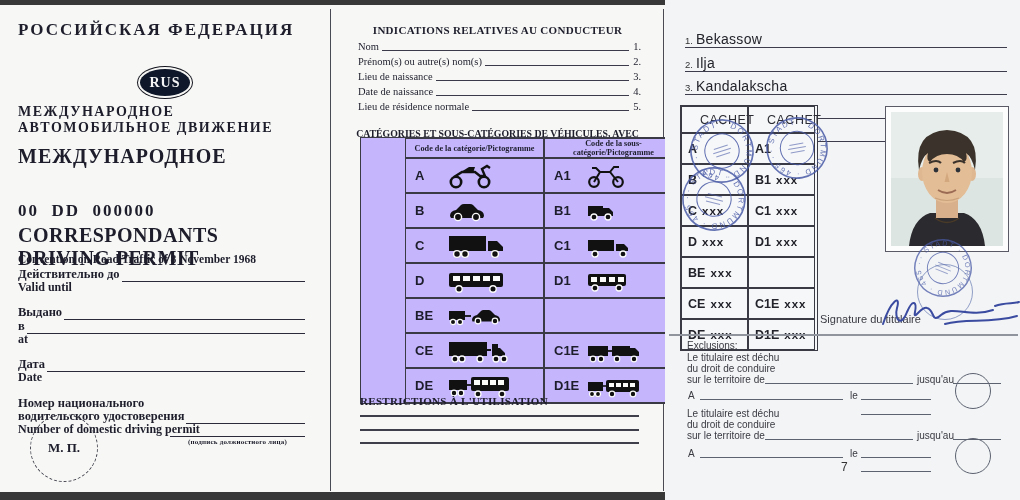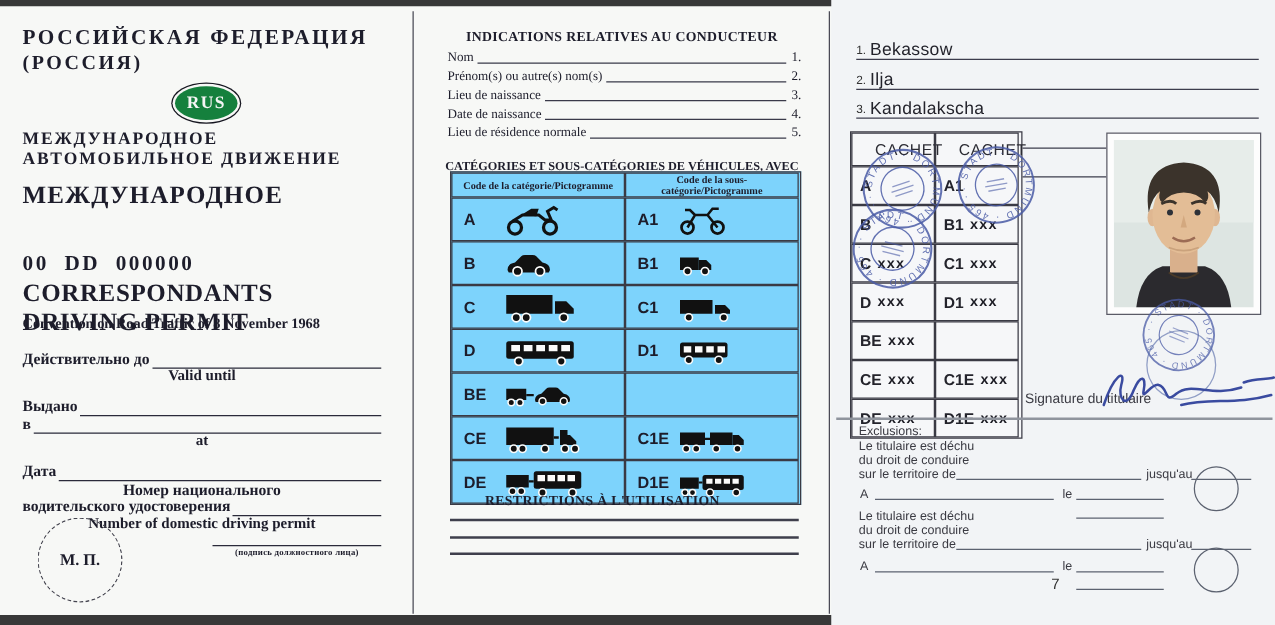--- a/index.html
+++ b/index.html
@@ -9,52 +9,52 @@
   .band.top{top:0;height:5px;}
   .band.bottom{top:492px;height:8px;}
   .divider{position:absolute;top:9px;height:482px;width:1px;background:#4a4a55;}
   .d1{left:330px;} .d2{left:663px;}
   .abs{position:absolute;}
   
   .panel-left{position:absolute;left:0;top:0;width:330px;height:500px;}
   .lp-center{left:18px;width:287px;}
   .lp-country1{top:20px;font-size:17px;font-weight:bold;letter-spacing:2px;}
   .lp-country2{top:42px;font-size:16px;font-weight:bold;letter-spacing:2px;}
-  .lp-badge{left:140px;top:69px;width:50px;height:27px;background:#15803d;border-radius:50%;
+  .lp-badge{left:140px;top:69px;width:50px;height:27px;background:#0f172a;border-radius:50%;
             display:flex;align-items:center;justify-content:center;color:#f5f5f5;
             font-weight:bold;font-size:14px;letter-spacing:1px;box-shadow:0 0 0 2px #f7f8f6,0 0 0 3px #15151f;}
   .lp-move{top:104px;font-size:14px;font-weight:bold;line-height:16px;letter-spacing:1.5px;}
   .lp-title{top:142px;font-size:20px;font-weight:bold;line-height:28px;letter-spacing:1px;}
   .lp-number{top:201px;font-size:17px;font-weight:bold;letter-spacing:2px;white-space:pre;}
   .lp-title-en{top:224px;font-size:20px;font-weight:bold;letter-spacing:.5px;}
   .lp-conv{top:253px;font-size:11.5px;font-weight:bold;line-height:13px;}
-  .lp-fields{left:18px;top:281px;width:287px;font-size:12.5px;font-weight:bold;text-align:center;}
+  .lp-fields{left:18px;top:268px;width:287px;font-size:12.5px;font-weight:bold;}
   .lp-frow{display:flex;align-items:flex-end;height:14px;}
   .lp-frow .fill{flex:1;border-bottom:1px solid #2a2a3a;margin-left:2px;height:12px;}
   .lp-fen{height:11px;font-size:12px;line-height:11px;margin-bottom:13px;}
   .lp-seal{left:30px;top:414px;width:66px;height:66px;border:1px dashed #44444f;border-radius:50%;
            display:flex;align-items:center;justify-content:center;font-size:13px;font-weight:bold;}
   .lp-sig{left:170px;top:418px;width:135px;text-align:center;}
   .lp-sig .line{border-bottom:1.5px solid #2a2a3a;height:18px;}
   .lp-sig .cap{font-size:7px;font-weight:bold;letter-spacing:.2px;margin-top:1px;}
   
   .panel-mid{position:absolute;left:332px;top:0;width:331px;height:500px;}
   .mp-header{left:14px;top:24px;width:303px;text-align:center;font-size:11px;font-weight:bold;letter-spacing:.3px;}
   .mp-fields{left:26px;top:37px;width:283px;font-size:10.5px;}
   .mp-frow{display:flex;align-items:flex-end;height:15px;}
   .mp-frow .fill{flex:1;border-bottom:1px solid #3a3a4a;margin:0 4px 1px 3px;height:10px;}
   .mp-frow .num{font-size:10.5px;}
   .mp-cath{left:14px;top:128px;width:303px;text-align:center;font-size:9.8px;font-weight:bold;line-height:11.5px;}
   .mp-table{left:28px;top:137px;width:279px;border:1.4px solid #3a3a44;border-collapse:collapse;
-            display:grid;grid-template-columns:139px 139px;background:#7dd3fc;}
+            display:grid;grid-template-columns:139px 139px;background:#c4b5fd;padding-left:44px;}
   .mp-cell{border:1px solid #3a3a44;display:flex;align-items:center;height:33px;padding-left:9px;gap:8px;}
   .mp-hcell{border:1px solid #3a3a44;height:18px;display:flex;align-items:center;justify-content:center;
             font-size:8.2px;font-weight:bold;text-align:center;padding:0 2px;}
   .mp-code{font-family:"Liberation Sans",sans-serif;font-weight:bold;font-size:13px;width:24px;flex:none;}
-  .mp-rest{left:28px;top:395px;font-size:11px;font-weight:bold;letter-spacing:.3px;margin-left:28px;}
+  .mp-rest{left:28px;top:395px;font-size:11px;font-weight:bold;letter-spacing:.3px;}
   .mp-rline{left:28px;width:279px;height:2px;background:#3f3f4c;}
   
   .panel-right{position:absolute;left:665px;top:0;width:355px;height:500px;background:#f2f4f6;
                font-family:"Liberation Sans",sans-serif;color:#23232b;}
   .rp-entries{left:20px;top:25px;width:322px;}
   .rp-erow{display:flex;align-items:flex-end;height:22.4px;border-bottom:1px solid #3c3c4c;}
   .rp-erow .n{font-size:9.5px;color:#333;margin-right:3px;padding-bottom:1px;}
   .rp-erow .v{font-size:14px;letter-spacing:.3px;padding-bottom:0px;}
   .rp-cachet{left:15px;top:105px;width:136px;display:grid;grid-template-columns:67px 67px;
              border:1.4px solid #3a3a44;background:#f6f7f9;}
@@ -77,21 +77,20 @@
 <body>
 
 <div class="sheet">
   <div class="band top"></div>
   <div class="band bottom"></div>
   <div class="divider d1"></div>
   <div class="divider d2"></div>
 
   <section class="panel-left">
     <div class="abs lp-center lp-country1">РОССИЙСКАЯ ФЕДЕРАЦИЯ</div>
-    <div class="abs lp-center lp-country2">(РОССИЯ)</div>
     <div class="abs lp-badge">
       <span>RUS</span>
     </div>
     <div class="abs lp-center lp-move">
       <div>МЕЖДУНАРОДНОЕ</div>
       <div>АВТОМОБИЛЬНОЕ ДВИЖЕНИЕ</div>
     </div>
     <div class="abs lp-center lp-title">
       <div>МЕЖДУНАРОДНОЕ</div>
     </div>
@@ -113,20 +112,21 @@
       </div>
       <div class="lp-frow">
         <span>в</span>
           <span class="fill"></span>
       </div>
       <div class="lp-fen">at</div>
       <div class="lp-frow">
         <span>Дата</span>
           <span class="fill"></span>
       </div>
+      <div class="lp-fen">Date</div>
       <div style="height:14px;line-height:14px;">Номер национального</div>
       <div class="lp-frow">
         <span>водительского удостоверения</span>
           <span class="fill"></span>
       </div>
       <div class="lp-fen">Number of domestic driving permit</div>
     </div>
 
     <div class="abs lp-seal">
       <span>М. П.</span>

